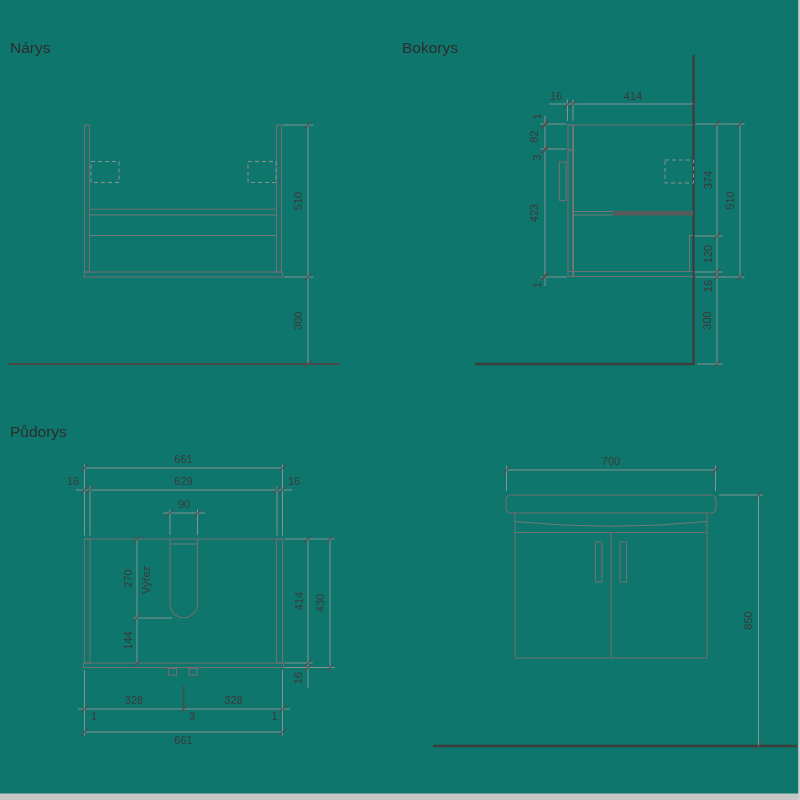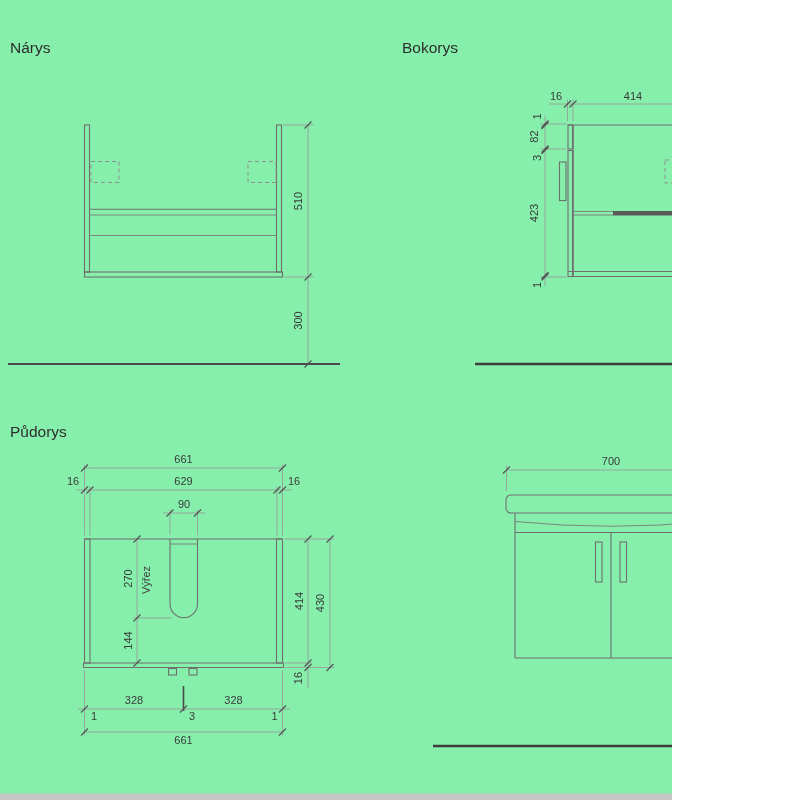--- a/index.html
+++ b/index.html
@@ -1,16 +1,16 @@
 <!DOCTYPE html>
 <html><head>
 <meta charset="utf-8">
 <style>
   html,body{margin:0;padding:0;background:#ffffff;}
-  .canvas{position:relative;width:672px;height:800px;background:#86efac;overflow:hidden;}
+  .canvas{position:relative;width:800px;height:800px;background:#0f766e;overflow:hidden;}
   svg{display:block;}
   svg text{font-family:"Liberation Sans",sans-serif;font-size:11px;fill:#3a3a3a;}
   svg text.title{font-size:15.5px;fill:#2d2d2d;}
   .obj{stroke:#6f6f6f;stroke-width:1.1;fill:none;}
   .thin{stroke:#7a7a7a;stroke-width:0.9;fill:none;}
   .heavy{stroke:#3d3d3d;stroke-width:2.4;fill:none;}
   .floor1{stroke:#4a4a4a;stroke-width:2;fill:none;}
   .dim{stroke:#9a9a9a;stroke-width:0.85;fill:none;}
   .tick{stroke:#4f4f4f;stroke-width:1.1;fill:none;}
   .dash{stroke:#8f8f8f;stroke-width:1;fill:none;stroke-dasharray:4 3;}

